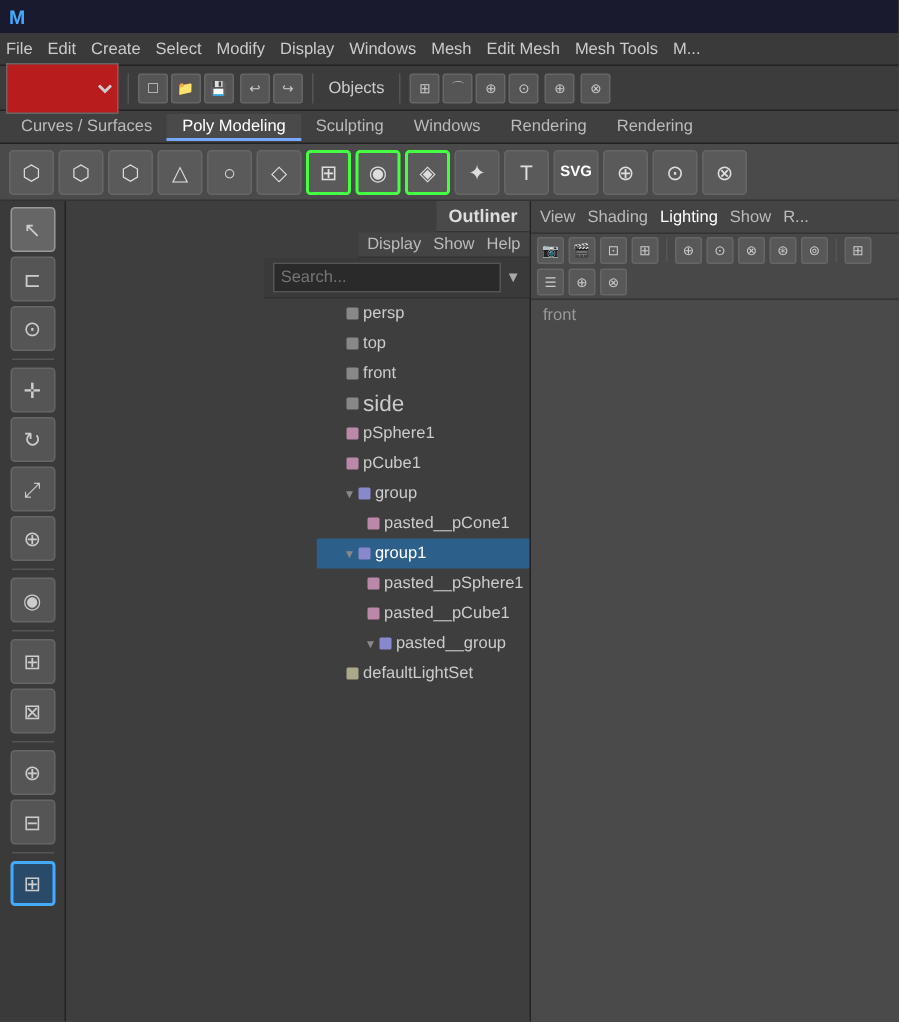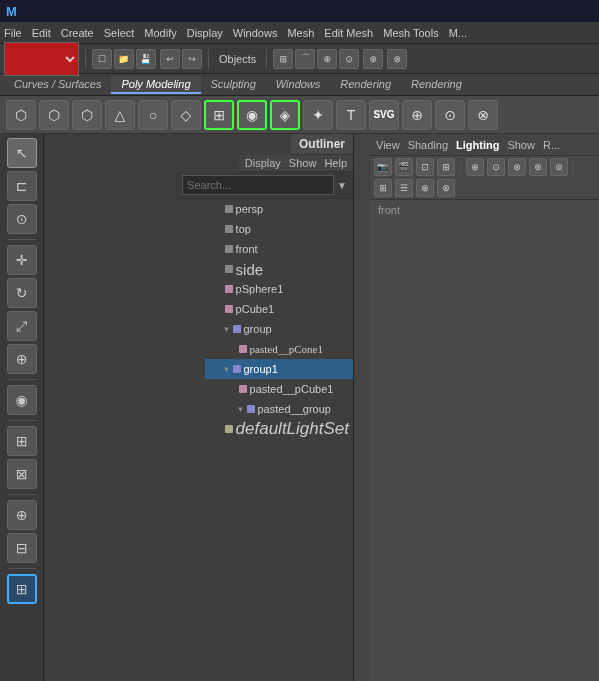--- a/index.html
+++ b/index.html
@@ -91,21 +91,20 @@
 
     
     #shelf-tabs {
       background: #404040;
       height: 22px;
       display: flex;
       align-items: center;
       padding: 0 4px;
       gap: 0;
       border-bottom: 1px solid #222;
-      font-style: italic;
     }
     .shelf-tab {
       padding: 2px 10px;
       font-size: 11px;
       color: #bbb;
       cursor: pointer;
       background: #404040;
       border: none;
       border-bottom: 2px solid transparent;
     }
@@ -258,37 +257,36 @@
     #outliner-list::-webkit-scrollbar { width: 8px; }
     #outliner-list::-webkit-scrollbar-track { background: #3a3a3a; }
     #outliner-list::-webkit-scrollbar-thumb { background: #666; }
 
     
     #viewport {
       flex: 1;
       background: #555;
       display: flex;
       flex-direction: column;
-      margin-left: 16px;
     }
     #viewport-header {
       display: flex;
       align-items: center;
       background: #444;
       padding: 2px 6px;
       gap: 8px;
       border-bottom: 1px solid #333;
       height: 22px;
     }
     #viewport-header span {
       font-size: 11px;
       color: #bbb;
       cursor: pointer;
     }
-    #viewport-header .active { color: #fff; font-weight: bold; }
+    #viewport-header .active { color: #fff; font-weight: normal; }
     #viewport-toolbar {
       display: flex;
       align-items: center;
       background: #484848;
       padding: 2px 4px;
       gap: 3px;
       border-bottom: 1px solid #333;
       flex-wrap: wrap;
     }
     .vp-btn {
@@ -472,45 +470,51 @@
           <div class="tree-item">
             <span class="indent" style="width: 14px; display: inline-block;"></span>
             <span class="expand">▼</span>
             <span style="display: inline-block; width: 8px; height: 8px; margin-right: 3px; border-radius: 1px; background: rgb(136, 136, 204);"></span>
             <span style="font-size: 11px;">group</span>
           </div>
           <div class="tree-item">
             <span class="indent" style="width: 28px; display: inline-block;"></span>
             <span class="expand"> </span>
             <span style="display: inline-block; width: 8px; height: 8px; margin-right: 3px; border-radius: 1px; background: rgb(187, 136, 170);"></span>
-            <span style="font-size: 11px; font-family: Liberation Serif, serif;">pasted__pCone1</span>
+            <span style="font-size: 11px;">pasted__pCone1</span>
           </div>
           <div class="tree-item selected">
             <span class="indent" style="width: 14px; display: inline-block;"></span>
             <span class="expand">▼</span>
             <span style="display: inline-block; width: 8px; height: 8px; margin-right: 3px; border-radius: 1px; background: rgb(136, 136, 204);"></span>
             <span style="font-size: 11px;">group1</span>
+          </div>
+          <div class="tree-item">
+            <span class="indent" style="width: 28px; display: inline-block;"></span>
+            <span class="expand"> </span>
+            <span style="display: inline-block; width: 8px; height: 8px; margin-right: 3px; border-radius: 1px; background: rgb(187, 136, 170);"></span>
+            <span style="font-size: 11px;">pasted__pSphere1</span>
           </div>
           <div class="tree-item">
             <span class="indent" style="width: 28px; display: inline-block;"></span>
             <span class="expand"> </span>
             <span style="display: inline-block; width: 8px; height: 8px; margin-right: 3px; border-radius: 1px; background: rgb(187, 136, 170);"></span>
             <span style="font-size: 11px;">pasted__pCube1</span>
           </div>
           <div class="tree-item">
             <span class="indent" style="width: 28px; display: inline-block;"></span>
             <span class="expand">▼</span>
             <span style="display: inline-block; width: 8px; height: 8px; margin-right: 3px; border-radius: 1px; background: rgb(136, 136, 204);"></span>
             <span style="font-size: 11px;">pasted__group</span>
           </div>
           <div class="tree-item">
             <span class="indent" style="width: 14px; display: inline-block;"></span>
             <span class="expand"> </span>
             <span style="display: inline-block; width: 8px; height: 8px; margin-right: 3px; border-radius: 1px; background: rgb(170, 170, 136);"></span>
-            <span style="font-size: 17px; font-style: italic;">defaultLightSet</span>
+            <span style="font-size: 11px;">defaultLightSet</span>
           </div>
         </div>
     </div>
 
     <div id="viewport">
       <div id="viewport-header">
         <span>View</span>
         <span>Shading</span>
         <span class="active">Lighting</span>
         <span>Show</span>

